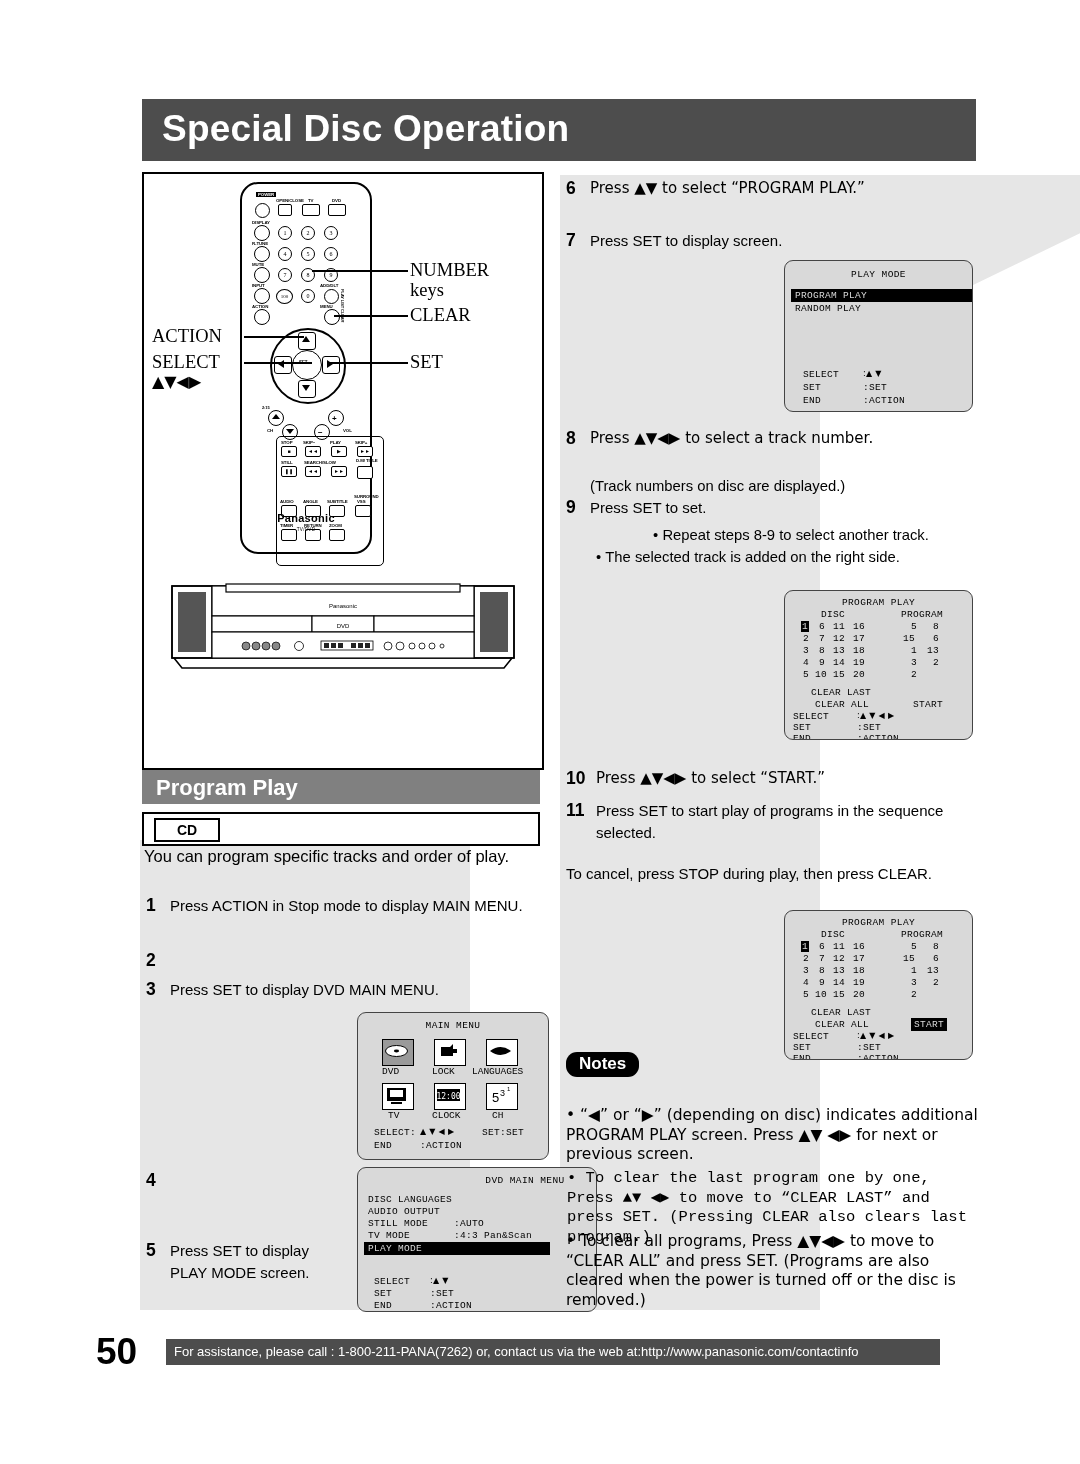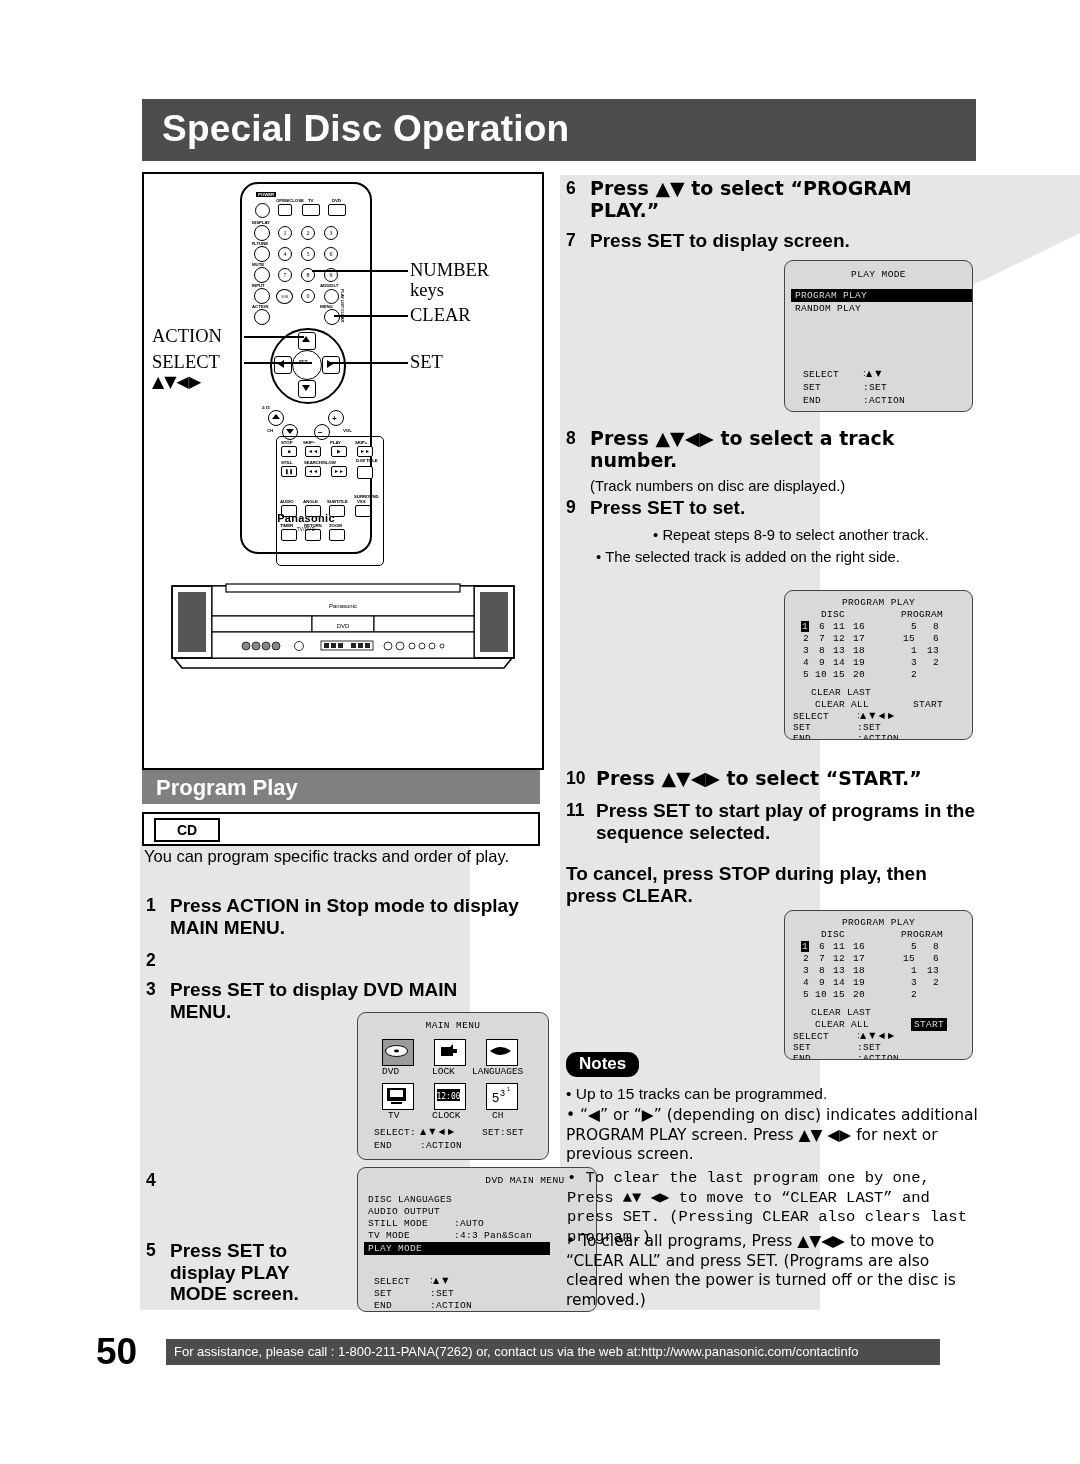--- a/index.html
+++ b/index.html
@@ -51,21 +51,21 @@
   .secbar{position:absolute;left:142px;top:770px;width:398px;height:34px;background:#808080;z-index:3;}
   .secbar-t{position:absolute;left:14px;top:5px;font-size:22px;font-weight:bold;color:#fff;}
 
   .disc-row{position:absolute;left:142px;top:812px;width:394px;height:30px;border:2.5px solid #000;background:#fff;z-index:3;}
   .disc-badge{position:absolute;left:10px;top:4px;width:62px;height:20px;border:2px solid #000;
     font-size:14px;font-weight:bold;text-align:center;line-height:20px;background:#fff;}
 
   
   .txt{position:absolute;z-index:4;}
   .lead{font-size:16.5px;line-height:20px;}
-  .step{font-size:19px;font-weight:bold;line-height:21.5px;}
+  .step{font-size:15px;font-weight:normal;line-height:21.5px;}
   .stepn{position:absolute;font-size:17.5px;font-weight:bold;}
   .note{font-size:15.5px;line-height:19.5px;}
   .small{font-size:14.8px;line-height:18.5px;}
 
   
   .osd{position:absolute;border:1.6px solid #444;border-radius:9px;background:#d9d9d9;
     font-family:"Liberation Mono",monospace;z-index:4;overflow:hidden;}
   .osd-t{position:absolute;width:100%;text-align:center;font-size:9.5px;letter-spacing:.4px;}
   .osd-l{position:absolute;font-size:9.5px;letter-spacing:.3px;white-space:pre;}
   .osd-hl{background:#000;color:#d9d9d9;}
@@ -504,23 +504,20 @@
     <div class="osd-l" style="left:8px;top:120px;">SELECT</div>
     <div class="osd-l" style="left:72px;top:120px;font-family:'DejaVu Sans',sans-serif;font-size:8px;">:▲ ▼ ◀ ▶</div>
     <div class="osd-l" style="left:8px;top:131px;">SET</div>
     <div class="osd-l" style="left:72px;top:131px;">:SET</div>
     <div class="osd-l" style="left:8px;top:142px;">END</div>
     <div class="osd-l" style="left:72px;top:142px;">:ACTION</div>
   </div>
 
   <div class="notes-badge" style="left:566px;top:1052px;">Notes</div>
 
-  <div class="txt note" style="left:566px;top:1084px;width:410px;">
-    <span>•&nbsp;</span><span>Up to 15 tracks can be programmed.</span>
-  </div>
   <div class="txt note" style="left:566px;top:1106px;width:412px;font-family:'DejaVu Sans',sans-serif;">
     <span>•&nbsp;</span><span>“◀” or “▶” (depending on disc) indicates additional PROGRAM PLAY screen. Press ▲▼ ◀▶ for next or previous screen.</span>
   </div>
   <div class="txt note" style="left:567px;top:1169px;width:412px;font-family:Liberation Mono, monospace;">
     <span>•&nbsp;</span><span>To clear the last program one by one, Press ▲▼ ◀▶ to move to “CLEAR LAST” and press SET. (Pressing CLEAR also clears last program.)</span>
   </div>
   <div class="txt note" style="left:566px;top:1232px;width:412px;font-family:'DejaVu Sans',sans-serif;">
     <span>•&nbsp;</span><span>To clear all programs, Press ▲▼◀▶ to move to “CLEAR ALL” and press SET. (Programs are also cleared when the power is turned off or the disc is removed.)</span>
   </div>
 

